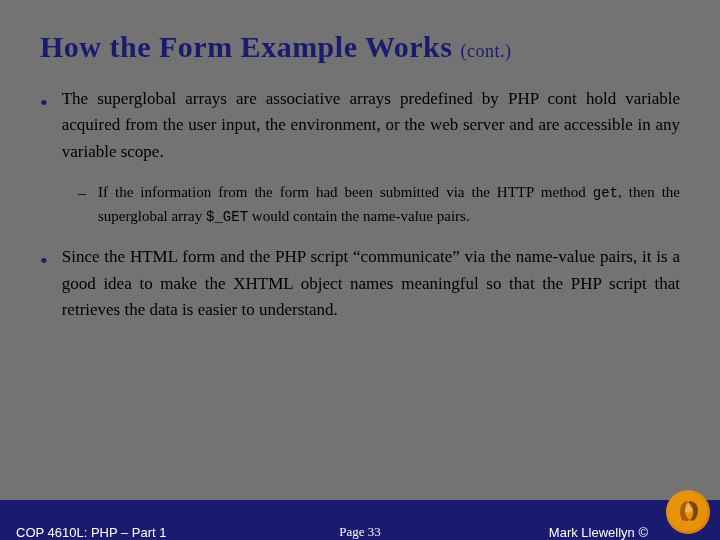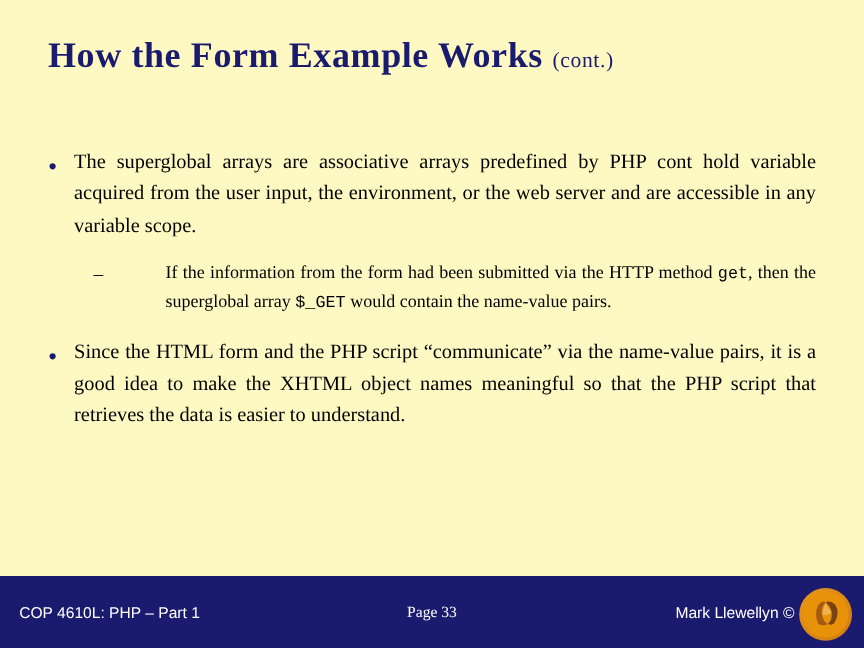--- a/index.html
+++ b/index.html
@@ -9,26 +9,25 @@
       height: 540px;
       background: #fff;
       font-family: 'Times New Roman', Times, serif;
       overflow: hidden;
       position: relative;
     }
 
     .slide {
       width: 720px;
       height: 540px;
-      background: #fef9c3;
+      background: #737373;
       display: flex;
       flex-direction: column;
       padding: 30px 40px 60px 40px;
       position: relative;
-      gap: 36px;
     }
 
     .title {
       font-size: 30px;
       font-weight: bold;
       color: #1a1a6e;
       margin-bottom: 22px;
       letter-spacing: 0.5px;
     }
 
@@ -80,38 +79,37 @@
       margin-right: 12px;
       flex-shrink: 0;
       line-height: 1.55;
     }
 
     .sub-text {
       font-size: 15px;
       color: #000;
       line-height: 1.55;
       text-align: justify;
-      margin-left: 40px;
     }
 
     code {
       font-family: 'Courier New', Courier, monospace;
       font-size: 14px;
       background: transparent;
     }
 
     .footer {
       position: absolute;
       bottom: 0;
       left: 0;
       right: 0;
-      height: 60px;
+      height: 40px;
       background: #1a1a6e;
       display: flex;
-      align-items: center;
+      align-items: flex-end;
       justify-content: space-between;
       padding: 0 16px;
     }
 
     .footer-left {
       color: #fff;
       font-size: 13px;
       font-family: Arial, sans-serif;
     }
 
@@ -121,21 +119,21 @@
       font-family: Liberation Serif, serif;
       position: absolute;
       left: 50%;
       transform: translateX(-50%);
     }
 
     .footer-right {
       color: #fff;
       font-size: 13px;
       font-family: Arial, sans-serif;
-      margin-right: 42px;
+      margin-right: 56px;
     }
 
     .footer-logo {
       position: absolute;
       right: 8px;
       bottom: 4px;
       width: 46px;
       height: 46px;
     }
 

